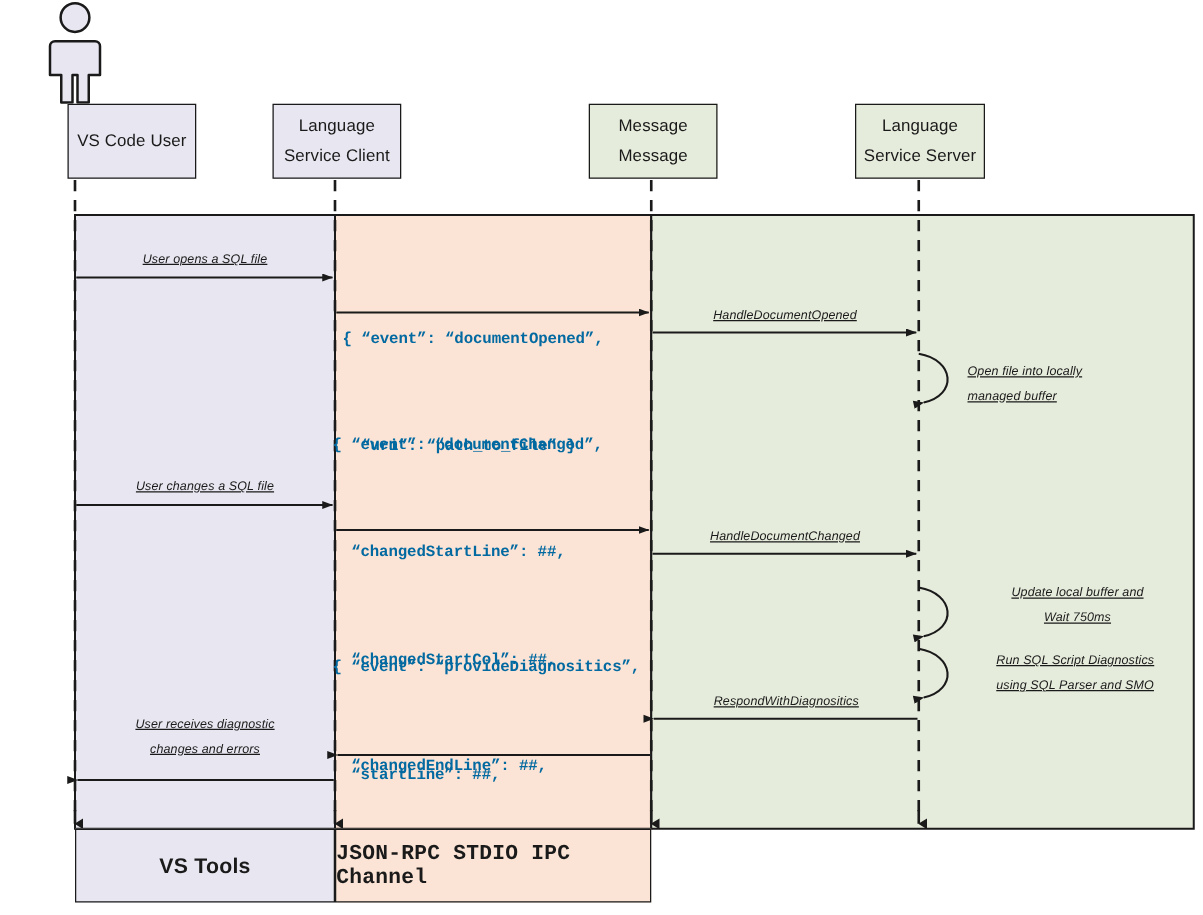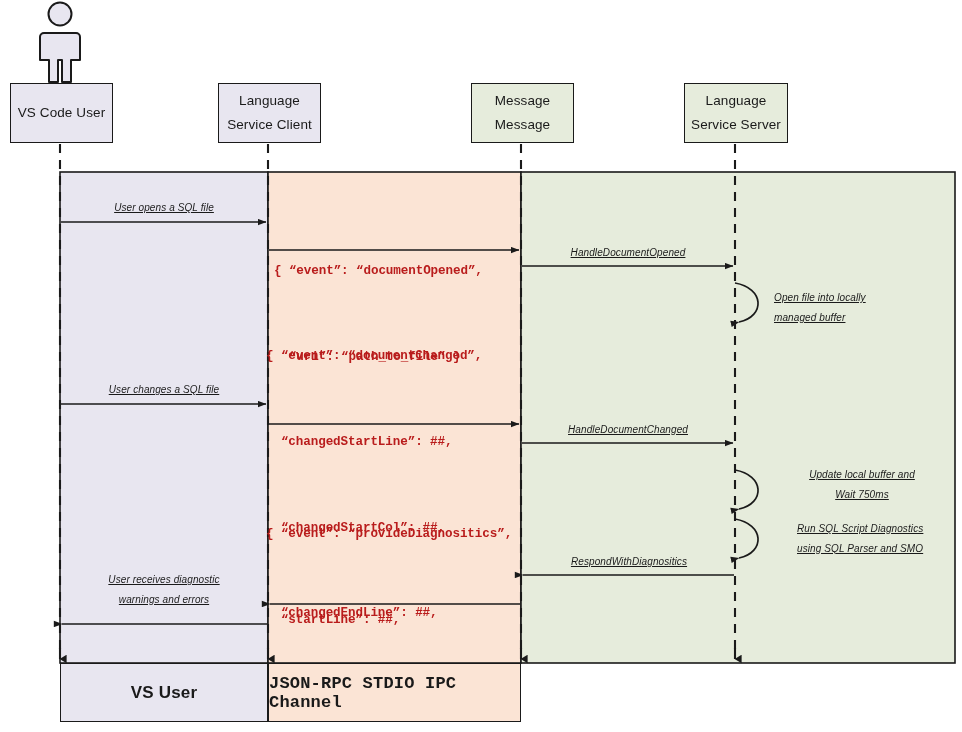--- a/index.html
+++ b/index.html
@@ -32,21 +32,21 @@
     border: 1.6px solid #1a1a1a;
     display: flex;
     flex-direction: column;
     align-items: center;
     justify-content: center;
     font-size: 13.5px;
     line-height: 1.75;
     text-align: center;
     letter-spacing: 0.1px;
   }
-  .node-box.vs { background: #e8e6f0; }
+  .node-box.vs { background: #e8e6f0; margin-left: 44px; }
   .node-box.client { background: #e8e6f0; }
   .node-box.green { background: #e6ecdc; }
   .node-line { display: block; }
 
   .footer-cell {
     position: absolute;
     box-sizing: border-box;
     border: 1.6px solid #1a1a1a;
     display: flex;
     align-items: center;
@@ -72,21 +72,21 @@
   .lbl.left { text-align: left; }
 
   .code {
     position: absolute;
     font-family: "Liberation Mono", "DejaVu Sans Mono", monospace;
     font-size: 12.6px;
     font-weight: bold;
     line-height: 2.27;
     white-space: pre;
     letter-spacing: -0.1px;
-    color: #b91c1c;
+    color: #0369a1;
   }
 </style>
 </head>
 <body>
 
 <div id="diagram">
 
   <svg class="layer" viewBox="0 0 962 732">
     <defs>
       <marker id="arrow" markerWidth="9" markerHeight="9" refX="8.2" refY="3.2" orient="auto" markerUnits="userSpaceOnUse">
@@ -179,21 +179,21 @@
   <div class="lbl center" style="left:525px; top:420px; width:206px;">
     <span>HandleDocumentChanged</span>
   </div>
 
   <div class="lbl center" style="left:527px; top:552px; width:204px;">
     <span>RespondWithDiagnositics</span>
   </div>
 
   <div class="lbl center" style="left:64px; top:570px; width:200px;">
     <span class="node-line">User receives diagnostic</span>
-    <span class="node-line">warnings and errors</span>
+    <span class="node-line">changes and errors</span>
   </div>
 
   <div class="lbl left" style="left:774px; top:288px; width:180px;">
     <span class="node-line">Open file into locally</span>
     <span class="node-line">managed buffer</span>
   </div>
 
   <div class="lbl center" style="left:770px; top:465px; width:184px;">
     <span class="node-line">Update local buffer and</span>
     <span class="node-line">Wait 750ms</span>
@@ -221,19 +221,19 @@
   <div class="code" style="left:266px; top:463px;">
     <span class="node-line">{ “event”: “provideDiagnositics”,</span>
     <span class="node-line">  “startLine”: ##,</span>
     <span class="node-line">  “startCol”: ##,</span>
     
     
     
   </div>
 
   <div class="footer-cell lav" style="left:60px; top:663px; width:208px; height:59px;">
-    <span>VS User</span>
+    <span>VS Tools</span>
   </div>
   <div class="footer-cell peach" style="left:268px; top:663px; width:253px; height:59px;font-family:Liberation Mono, monospace;">
     <span>JSON-RPC STDIO IPC Channel</span>
   </div>
 
 </div>
 
 </body></html>

